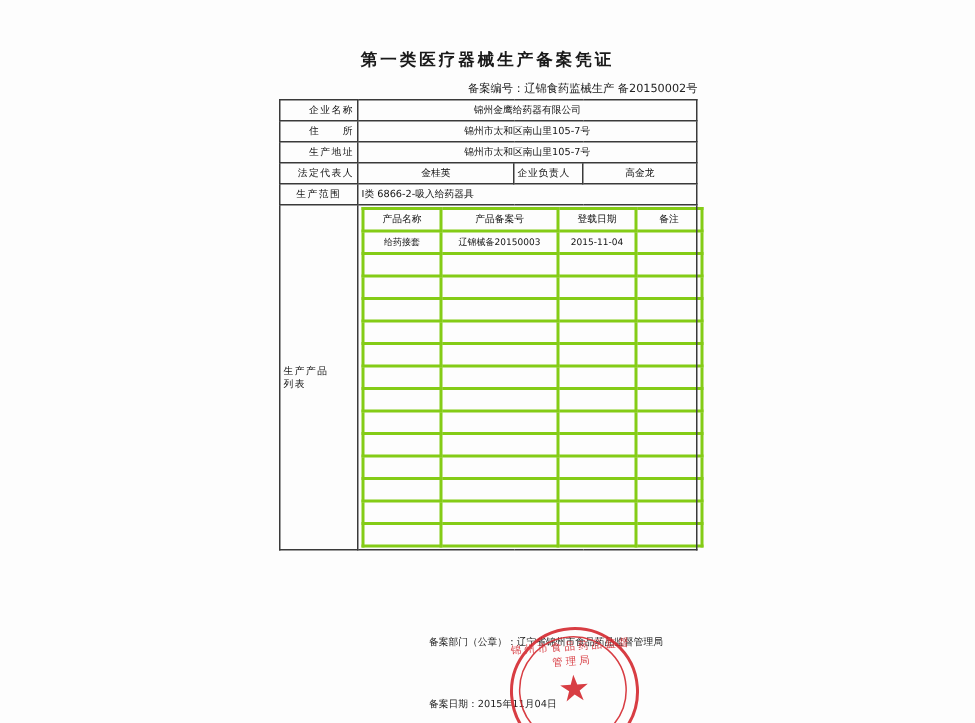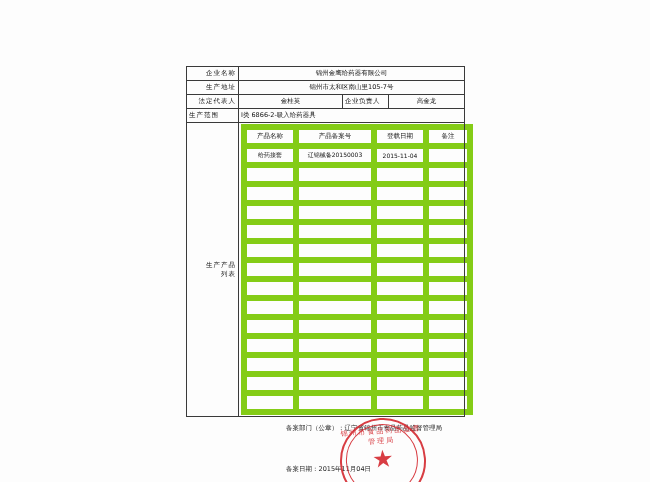--- a/index.html
+++ b/index.html
@@ -66,48 +66,49 @@
     text-align: center;
     padding-left: 4px;
   }
   td.label-small {
     text-align: left;
     width: 46px;
     letter-spacing: 0.5px;
   }
   
   td.scope-label {
+    text-align: center;
     letter-spacing: 1px;
     vertical-align: middle;
   }
   td.scope-value {
     vertical-align: top;
     padding-top: 2px;
     padding-left: 4px;
     height: 72px;
     font-size: 5.5px;
     color: #333;
   }
   
   td.prod-label {
-    text-align: right;
+    text-align: left;
     letter-spacing: 1px;
     vertical-align: middle;
   }
   td.prod-cell {
     padding: 0;
     vertical-align: top;
   }
   table.prod {
     width: 100%;
     border-collapse: collapse;
     table-layout: fixed;
   }
   table.prod td, table.prod th {
-    border: 6px solid #84cc16;
+    border: 2px solid #84cc16;
     font-size: 6px;
     height: 13px;
     padding: 0 2px;
     font-weight: normal;
     color: #111;
   }
   table.prod th {
     text-align: center;
     font-size: 6.5px;
   }
@@ -161,33 +162,41 @@
     width: 70px; height: 70px;
     border: 1px solid #d3232a;
     border-radius: 50%;
   }
 </style>
 </head>
 <body>
 
 <div class="page">
 
-
+  <div class="doc-title">第一类医疗器械生产备案凭证</div>
+
+  <div class="record-no">
+    <span>备案编号：</span><span>辽锦食药监械生产 备20150002号</span>
+  </div>
 
   <table class="main">
     <colgroup>
       <col style="width:52px">
       <col style="width:104px">
       <col style="width:46px">
       <col style="width:76px">
     </colgroup>
     <tbody>
       <tr>
         <td class="label">企业名称</td>
         <td class="value" colspan="3">锦州金鹰给药器有限公司</td>
+      </tr>
+      <tr>
+        <td class="label">住　　所</td>
+        <td class="value" colspan="3">锦州市太和区南山里105-7号</td>
       </tr>
       <tr>
         <td class="label">生产地址</td>
         <td class="value" colspan="3">锦州市太和区南山里105-7号</td>
       </tr>
       <tr>
         <td class="label">法定代表人</td>
         <td class="value">金桂英</td>
         <td class="label-small">企业负责人</td>
         <td class="value">高金龙</td>

